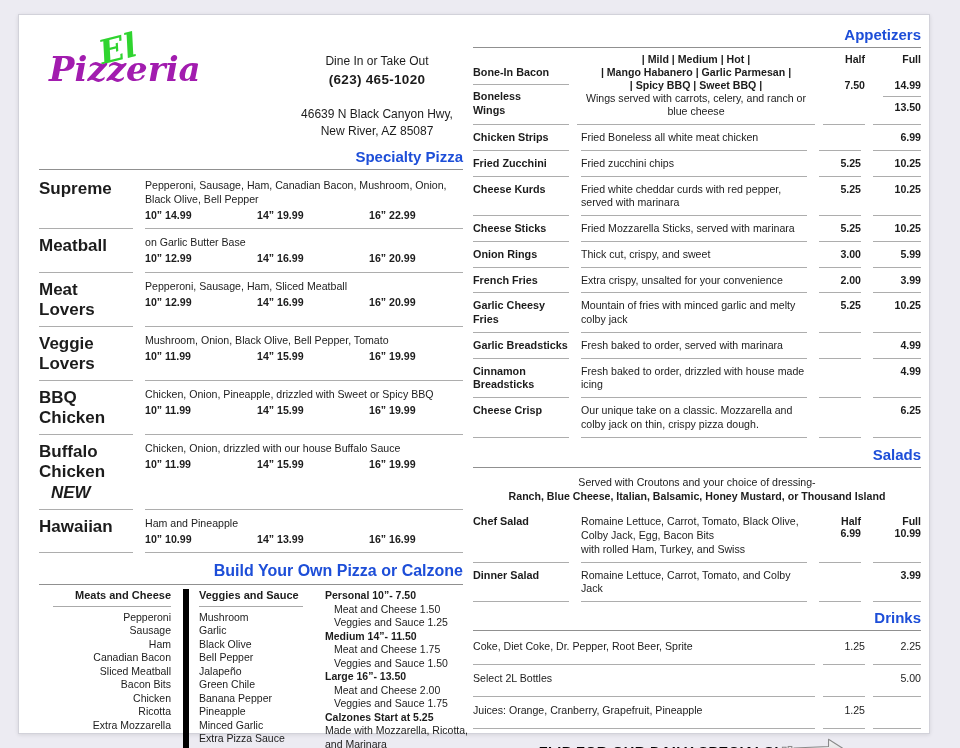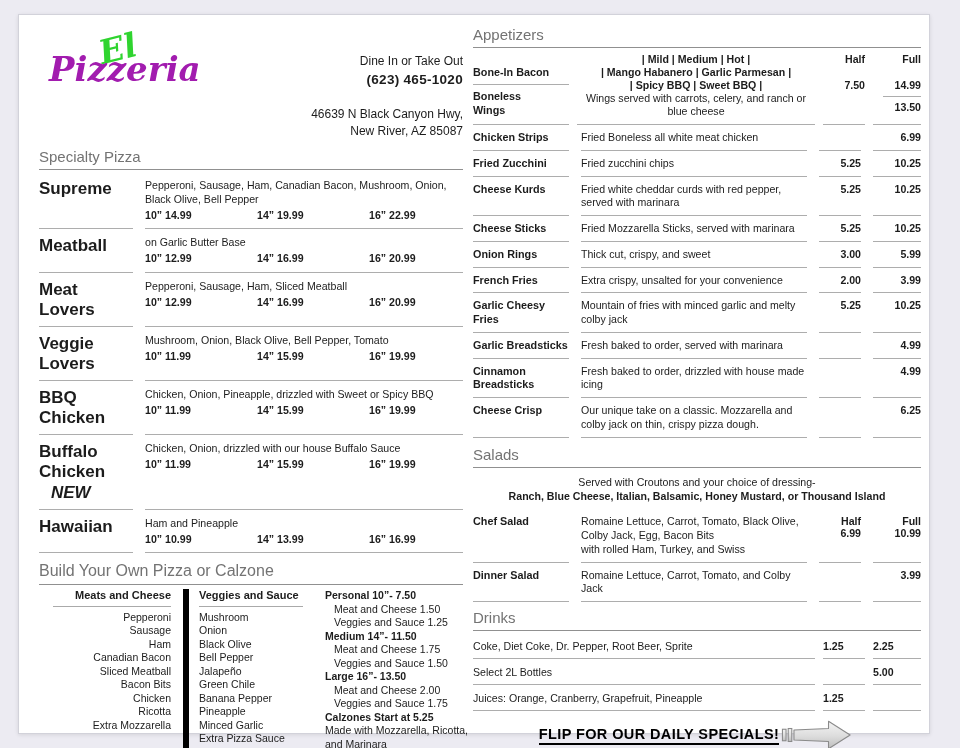--- a/index.html
+++ b/index.html
@@ -11,26 +11,26 @@
   .col-left{width:424px;flex:none;}
   .col-right{width:448px;flex:none;margin-left:10px;}
 
   
   .hdr{display:flex;height:122px;}
   .logo{position:relative;width:252px;height:122px;flex:none;}
   .logo-el{position:absolute;left:60px;top:6px;font-family:"DejaVu Serif",serif;
     font-style:italic;font-weight:bold;font-size:33px;color:#2fd42f;transform:rotate(-14deg);}
   .logo-pizzeria{position:absolute;left:10px;top:26px;font-family:"DejaVu Serif",serif;
     font-style:italic;font-weight:bold;font-size:34px;color:#a21caf;letter-spacing:0px;white-space:nowrap;}
-  .contact{flex:1;text-align:right;padding-top:30px;font-size:12px;line-height:1.45;}
+  .contact{flex:1;text-align:center;padding-top:30px;font-size:12px;line-height:1.45;}
   .contact .phone{font-weight:bold;font-size:13.5px;letter-spacing:.3px;}
   .contact .addr{margin-top:16px;}
 
   
-  .sec-title{text-align:left;font-weight:normal;font-size:15px;color:#737373;padding:3px 0 4px;}
+  .sec-title{text-align:right;font-weight:bold;font-size:15px;color:#1d4ed8;padding:3px 0 4px;}
   .sec-title.big{font-size:16px;}
   .rule{border-top:1px solid #909090;margin-bottom:2px;}
 
   
   .sp-row{display:grid;grid-template-columns:94px 1fr;column-gap:12px;}
   .cellb{border-bottom:1px solid #adadad;}
   .sp-name{font-weight:bold;font-size:17px;padding:7px 0 6px;}
   .sp-name .new-tag{font-style:italic;margin-left:12px;margin-top:1px;}
   .sp-body{padding:7px 0 6px;font-size:10.6px;line-height:1.3;}
   .sp-sizes{display:flex;font-weight:bold;margin-top:2px;}
@@ -71,21 +71,21 @@
   .wpad{padding-bottom:6px;}
 
   
   .sal-intro{text-align:center;font-size:10.6px;line-height:1.35;padding:5px 0 6px;}
   .sal-intro .b{font-weight:bold;}
   .sal-lbl{font-weight:bold;text-align:right;}
 
   
   .dr-row{display:grid;grid-template-columns:1fr 42px 48px;column-gap:8px;font-size:10.6px;}
   .dr-desc{padding:7px 0 6px;}
-  .dr-price{font-weight:bold;text-align:left;padding:7px 0 6px;}
+  .dr-price{font-weight:normal;text-align:right;padding:7px 0 12px;}
 
   
   .footer{display:flex;justify-content:center;align-items:center;margin-top:6px;padding-right:2px;}
   .flip{font-weight:bold;font-size:14.5px;letter-spacing:.4px;color:#000;
     border-bottom:2px solid #000;padding-bottom:1px;white-space:nowrap;}
   .arrow{margin-left:2px;flex:none;display:block;}
 </style>
 </head>
 <body>
 
@@ -223,21 +223,21 @@
               <div>Chicken</div>
               <div>Ricotta</div>
               <div>Extra Mozzarella</div>
             </div>
         </div>
         <div class="byo-veggies">
           <div class="byo-hdr">Veggies and Sauce</div>
           <div class="byo-hline"></div>
           <div id="veggies-list">
               <div>Mushroom</div>
-              <div>Onion</div>
+              <div>Garlic</div>
               <div>Black Olive</div>
               <div>Bell Pepper</div>
               <div>Jalapeño</div>
               <div>Green Chile</div>
               <div>Banana Pepper</div>
               <div>Pineapple</div>
               <div>Minced Garlic</div>
               <div>Extra Pizza Sauce</div>
             </div>
         </div>

